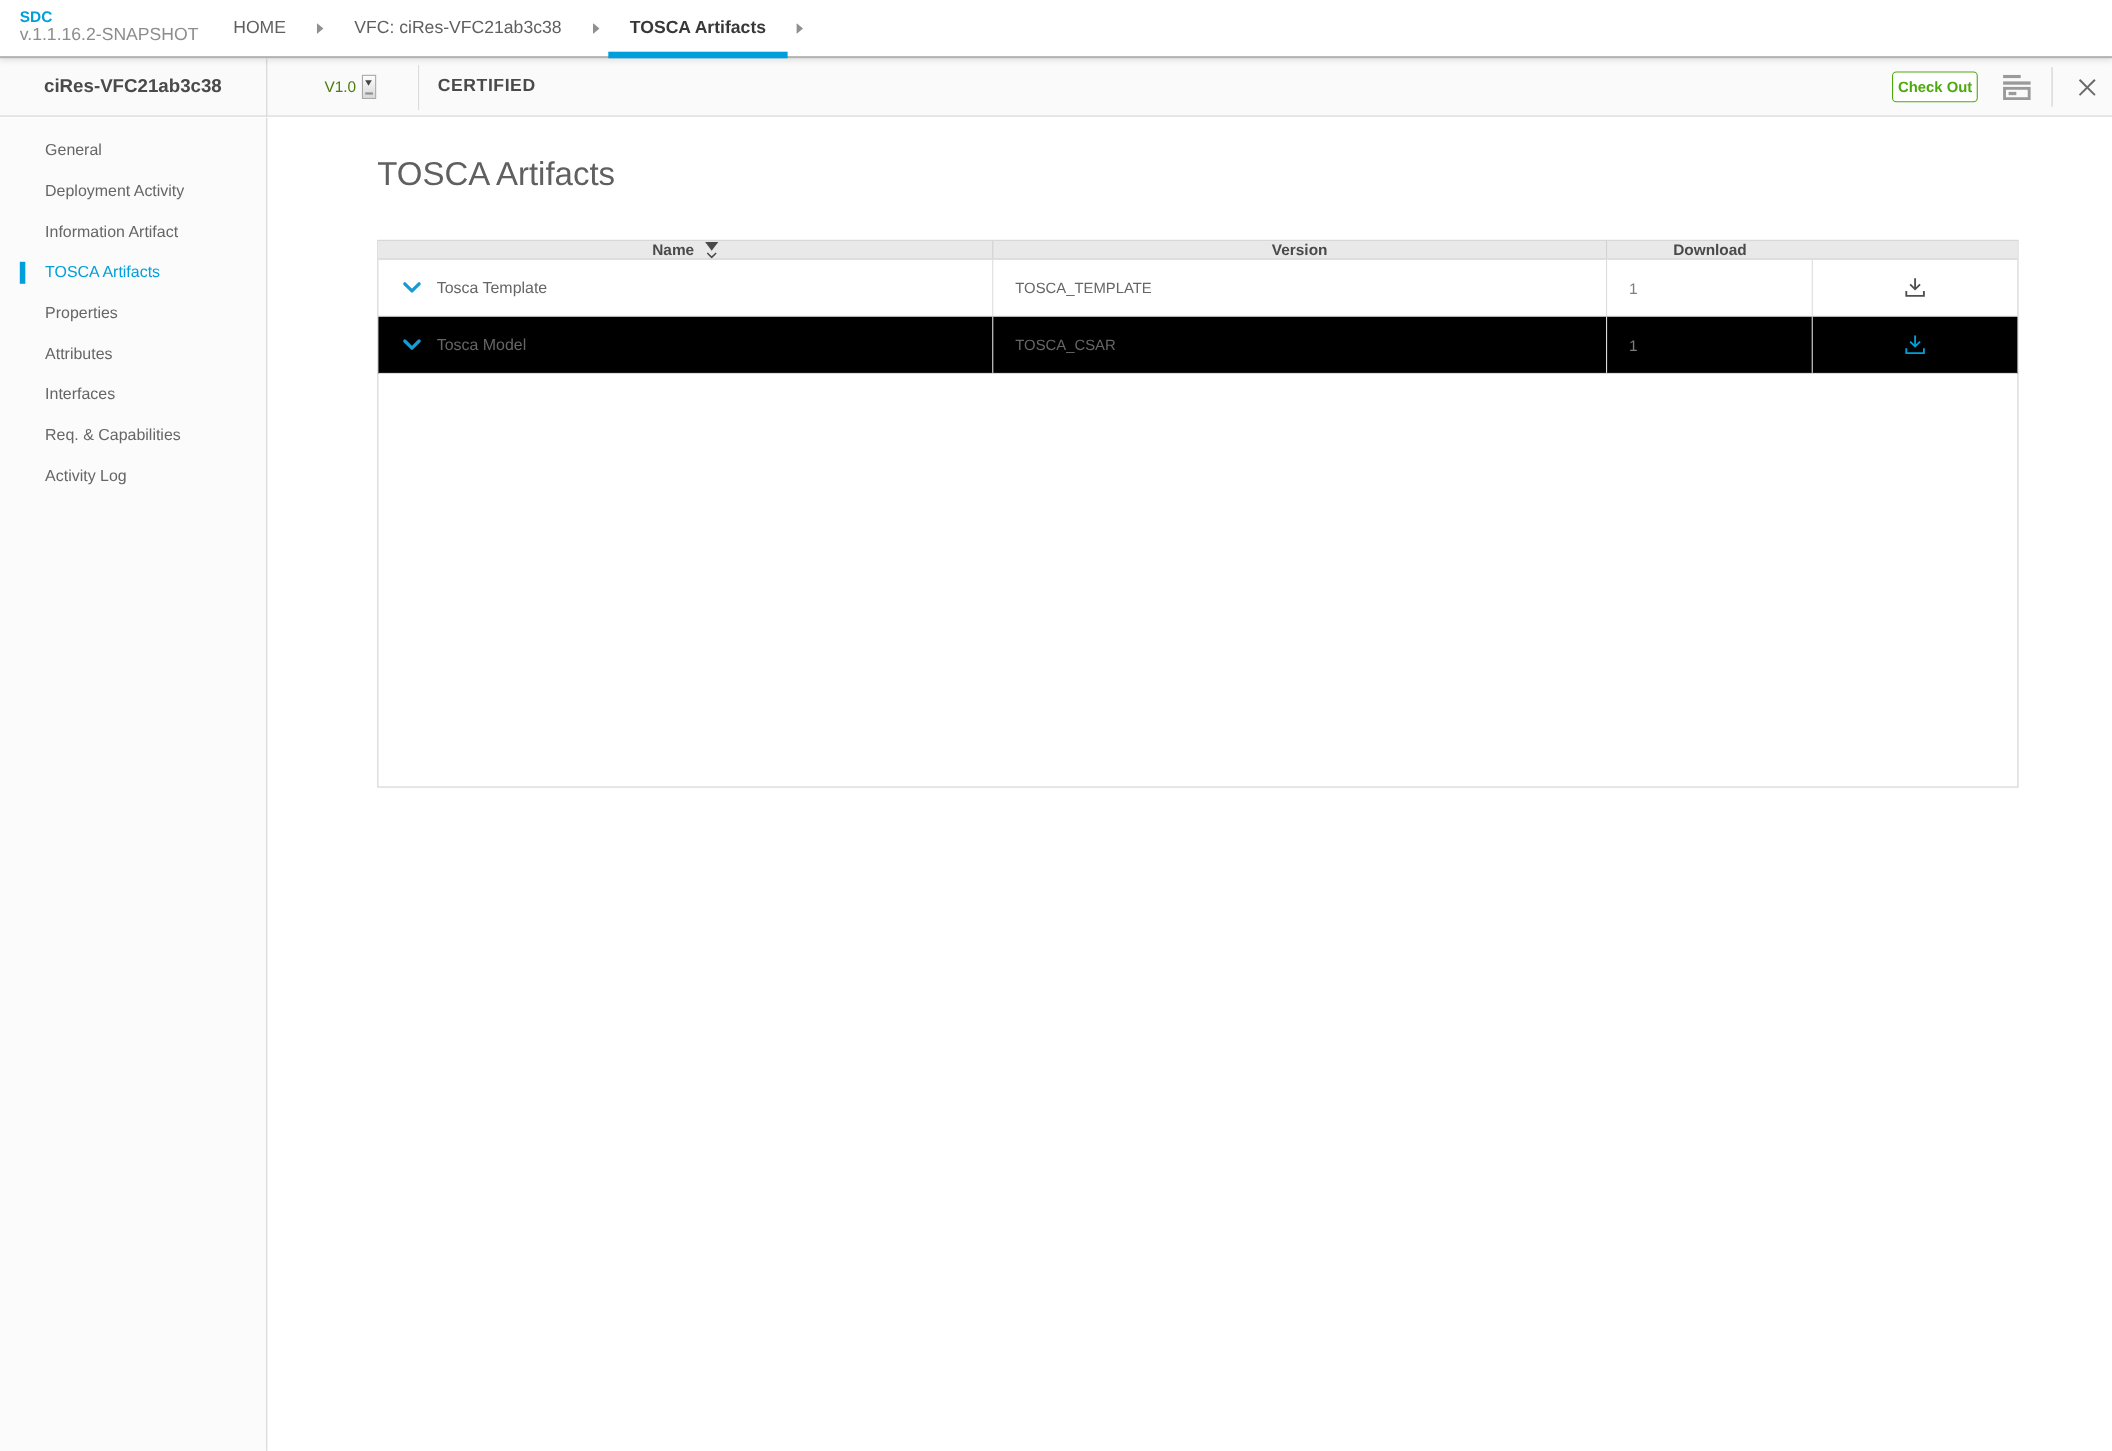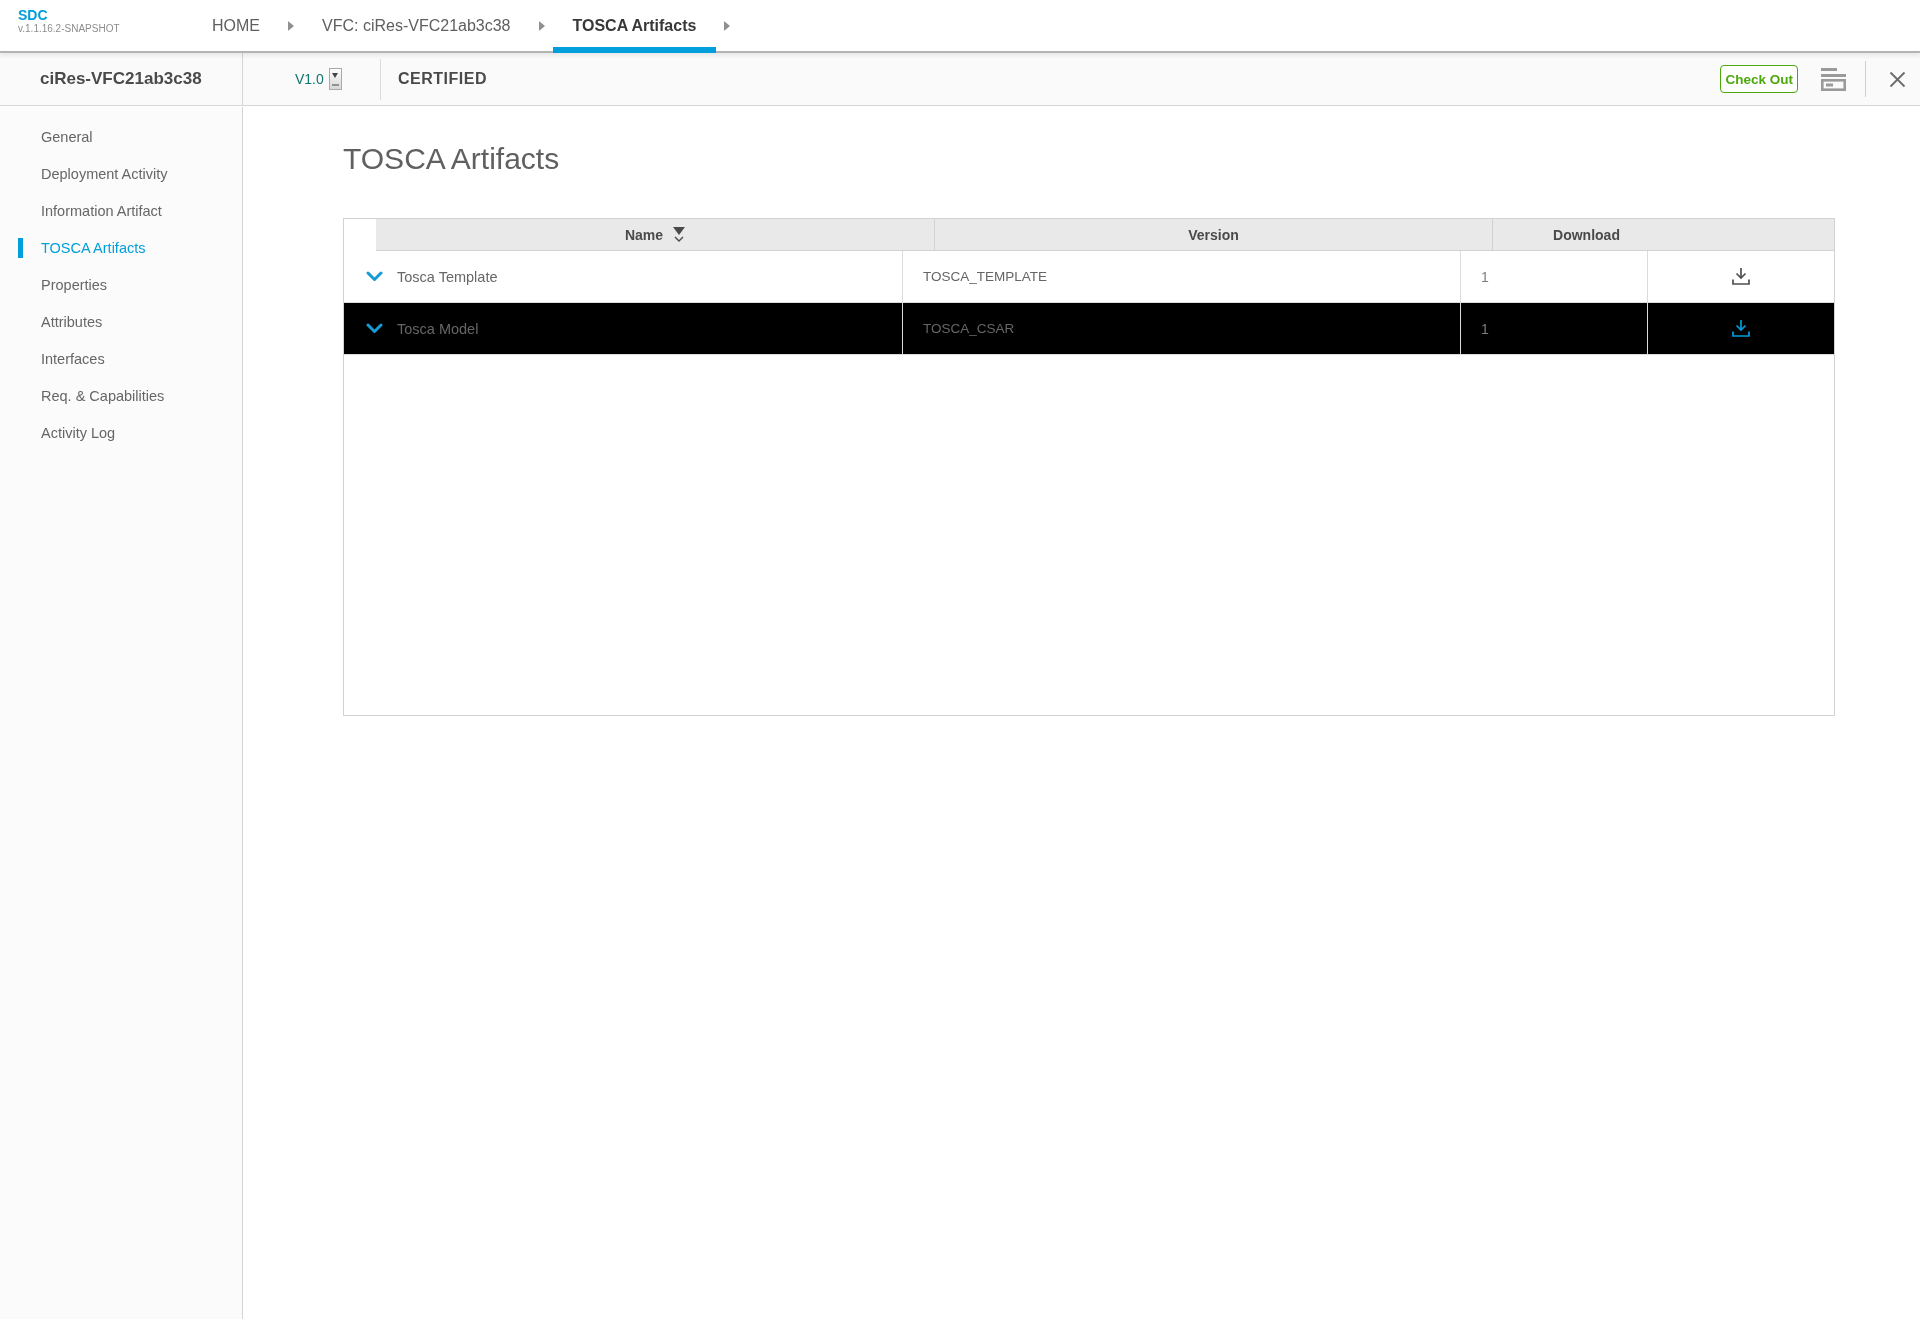--- a/index.html
+++ b/index.html
@@ -5,40 +5,40 @@
   * { margin:0; padding:0; box-sizing:border-box; }
   html,body { width:1920px; height:1319px; background:#fff;
     font-family:"Liberation Sans", sans-serif; overflow:hidden; }
 
   
   .topnav { position:absolute; left:0; top:0; width:1920px; height:53px;
     background:#fff; border-bottom:2px solid #b3b3b3;
     box-shadow:0 3px 4px rgba(0,0,0,.07); z-index:5; }
   .logo-block { position:absolute; left:18px; top:7px; line-height:1.15; cursor:pointer; }
   .logo-text { color:#009fdb; font-size:14px; font-weight:bold; }
-  .logo-version { color:#8d8d8d; font-size:10px; }
+  .logo-version { color:#8d8d8d; font-size:16px; }
   .tabs { position:absolute; left:192px; top:0; height:51px; display:flex; align-items:center; }
   .tab { height:51px; line-height:51px; padding:0 20px; font-size:16px; color:#5f5f5f;
     position:relative; cursor:pointer; white-space:nowrap; }
   .tab.active { color:#383838; font-weight:600; }
   .tab.active::after { content:""; position:absolute; left:0; right:0; bottom:-2px;
     height:6px; background:#009fdb; }
   .crumb-arrow { width:0; height:0; border-left:6px solid #909090;
     border-top:5px solid transparent; border-bottom:5px solid transparent;
     margin:0 8px; border-radius:1px; }
 
   
   .header-bar { position:absolute; left:0; top:53px; width:1920px; height:53px;
     background:#fafafa; border-bottom:1px solid #d5d5d5; }
   .component-name { position:absolute; left:0; top:0; width:243px; height:53px;
     line-height:52px; padding-left:40px; font-size:17px; font-weight:bold;
     color:#4a4a4a; border-right:1px solid #d5d5d5; white-space:nowrap; overflow:hidden; }
   .version-wrap { position:absolute; left:295px; top:0; height:52px;
     display:flex; align-items:center; gap:5px; }
-  .version-label { font-size:14px; color:#0f766e; }
+  .version-label { font-size:14px; color:#4d7c0f; }
   .version-stepper { width:13px; height:22px; border:1px solid #a9a9a9;
     background:linear-gradient(#fdfdfd,#d8d8d8); position:relative; cursor:pointer; }
   .version-stepper .down-tri { position:absolute; top:4px; left:2px; width:0; height:0;
     border-top:5px solid #444; border-left:3.5px solid transparent; border-right:3.5px solid transparent; }
   .version-stepper .bottom-bar { position:absolute; bottom:3px; left:2px; width:7px; height:2px; background:#909090; }
   .hdr-divider1 { position:absolute; left:380px; top:6px; height:41px; width:1px; background:#dcdcdc; }
   .lifecycle { position:absolute; left:398px; top:0; height:52px; line-height:52px;
     font-size:16px; font-weight:bold; color:#4a4a4a; letter-spacing:.5px; }
   .hdr-right { position:absolute; right:12px; top:0; height:52px;
     display:flex; align-items:center; }
@@ -57,22 +57,22 @@
   .side-item.active { color:#009fdb; }
   .side-item.active::before { content:""; position:absolute; left:18px; top:8px;
     width:5px; height:20px; background:#009fdb; }
 
   
   .page-title { position:absolute; left:343px; top:142px; font-size:30px;
     font-weight:300; color:#606060; }
 
   .artifact-table { position:absolute; left:343px; top:218px; width:1492px; height:498px;
     border:1px solid #d2d2d2; background:#fff; }
-  .t-header { display:grid; grid-template-columns:559px 558px 187px 1fr; height:32px;
-    background:#e9e9e9; border-bottom:1px solid #d2d2d2;margin-left:32px; }
+  .t-header { display:grid; grid-template-columns:559px 558px 187px 1fr; height:17px;
+    background:#e9e9e9; border-bottom:1px solid #d2d2d2; }
   .t-header .hcell { display:flex; align-items:center; justify-content:center;
     font-size:14px; font-weight:bold; color:#4a4a4a; border-right:1px solid #d2d2d2;
     cursor:pointer; }
   .t-header .hcell:last-child { border-right:none; }
   .sort-icon { display:flex; flex-direction:column; align-items:center; margin-left:10px; gap:1px; }
   .sort-trap { width:8px; height:0; border-top:8px solid #4a4a4a;
     border-left:6px solid transparent; border-right:6px solid transparent; }
 
   .t-row { display:grid; grid-template-columns:559px 558px 187px 1fr; height:52px;
     border-bottom:1px solid #dcdcdc; cursor:pointer; }

